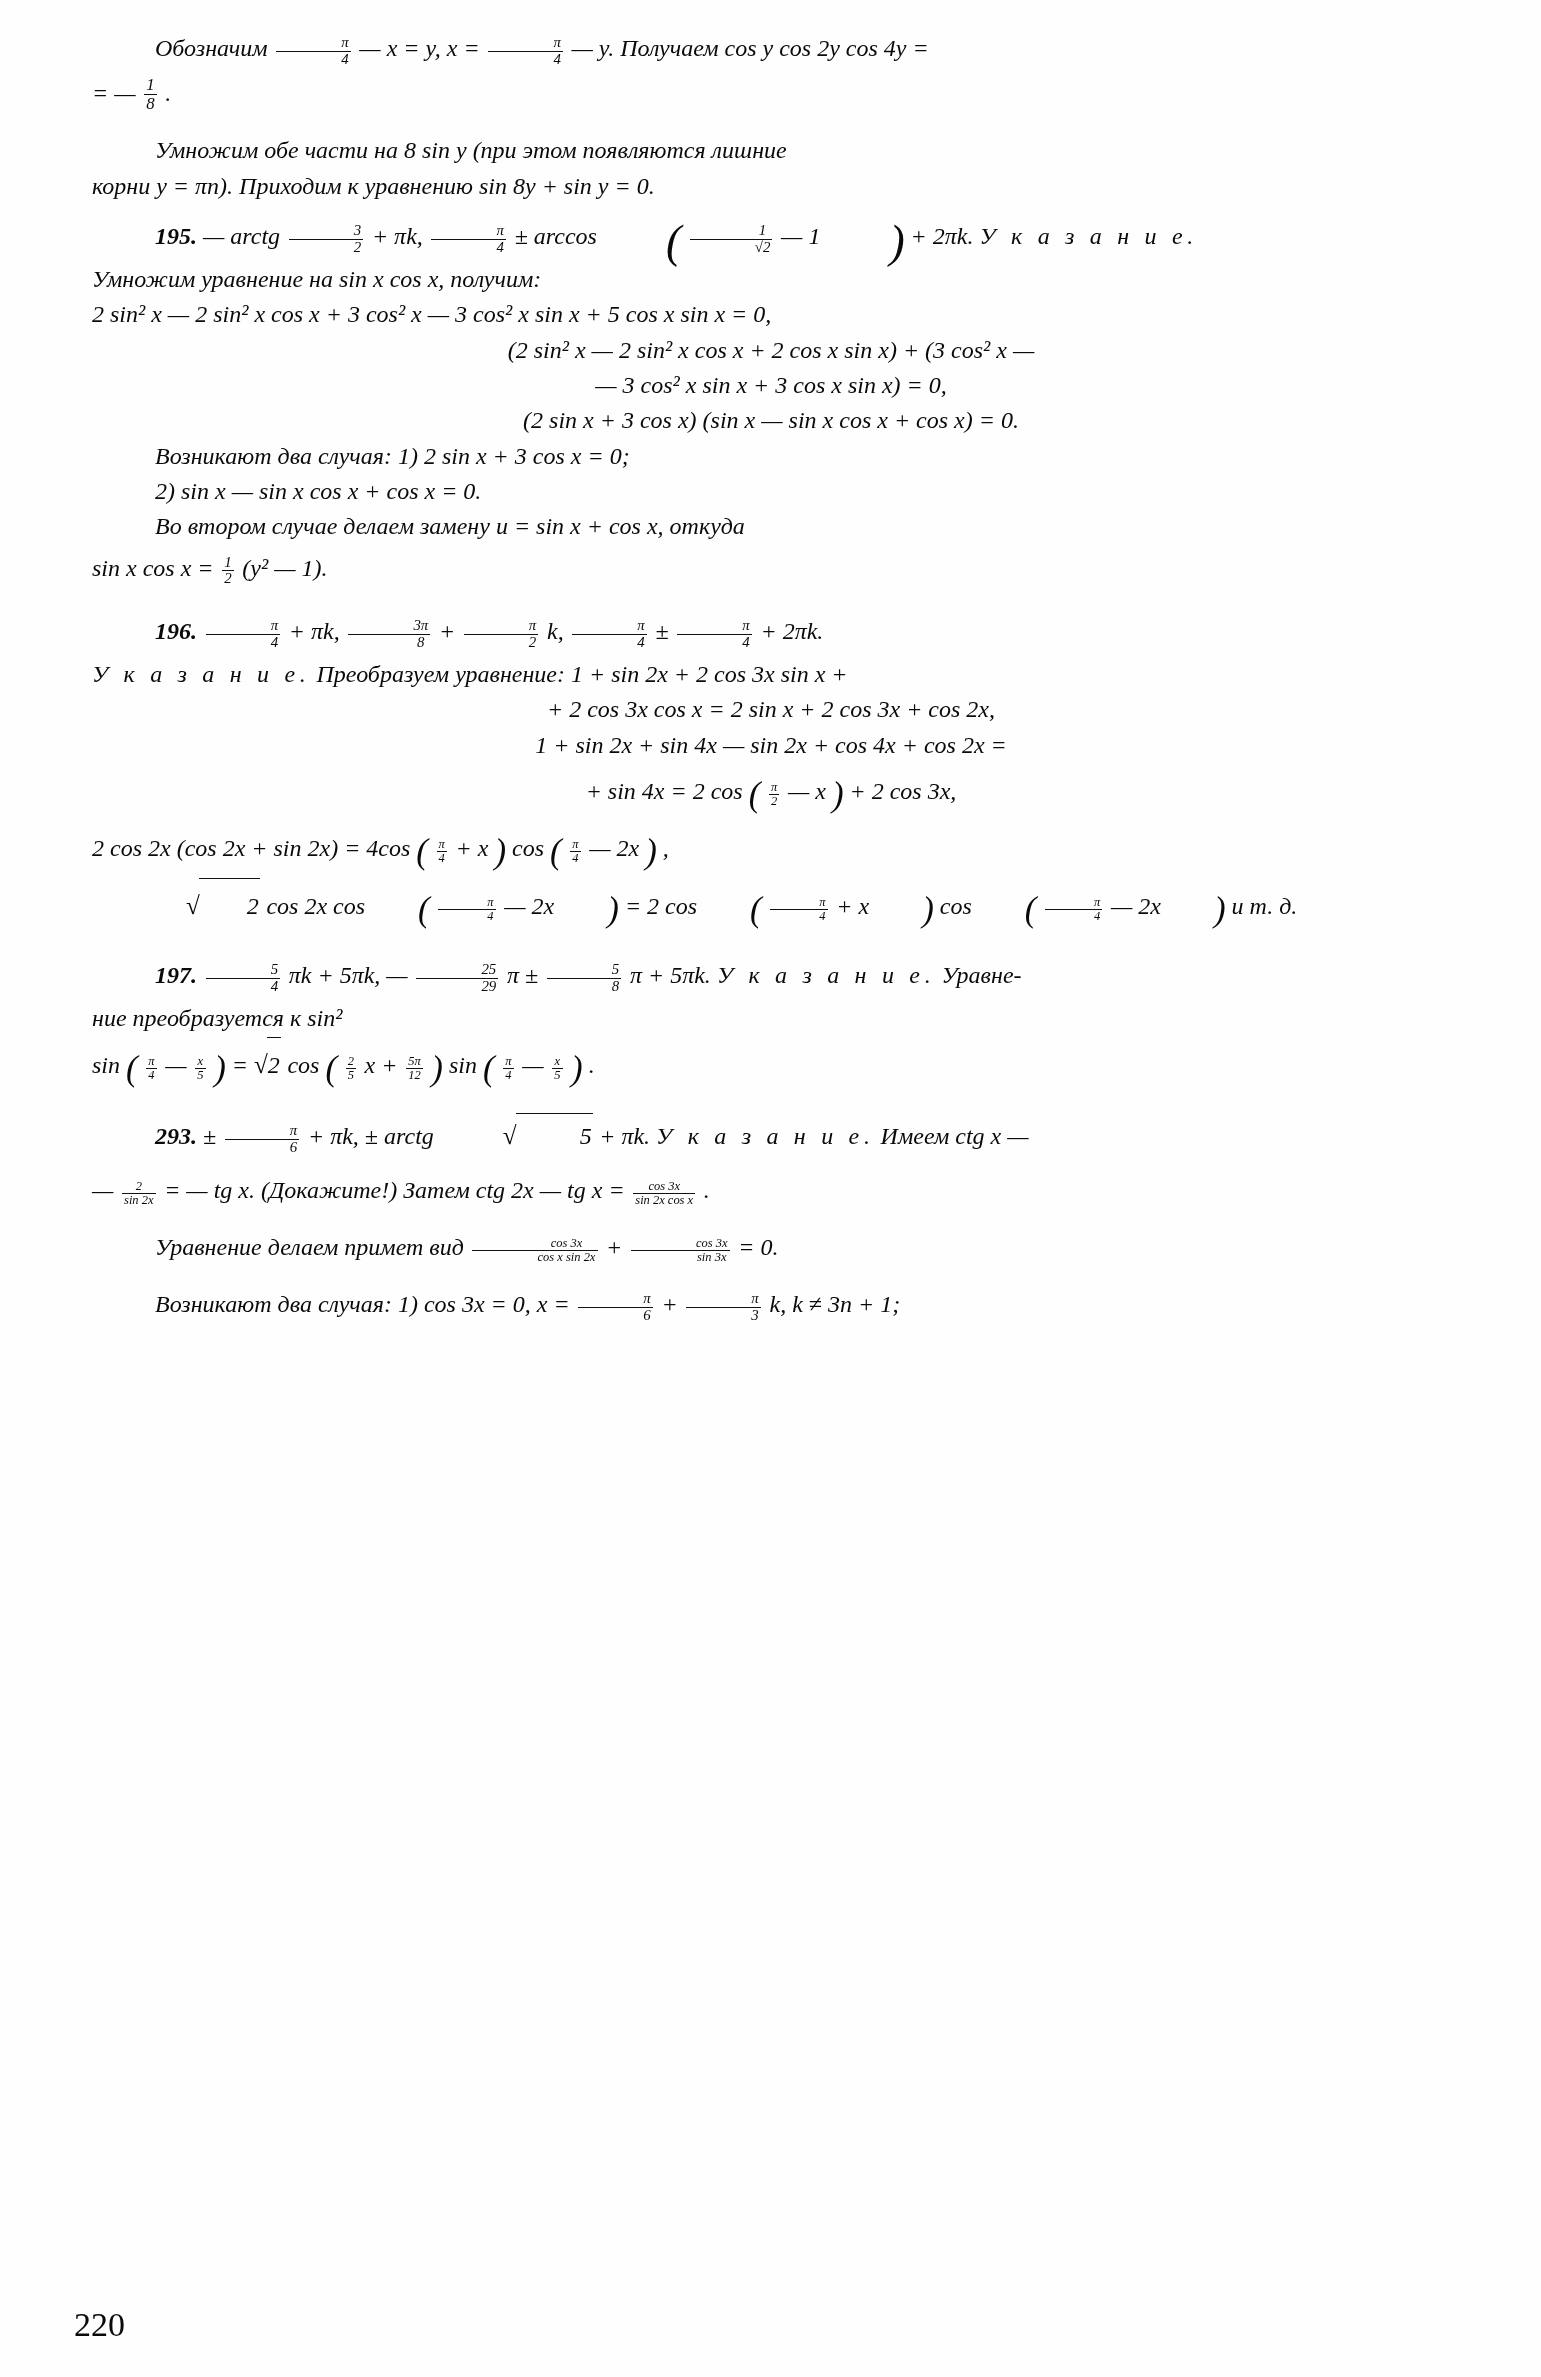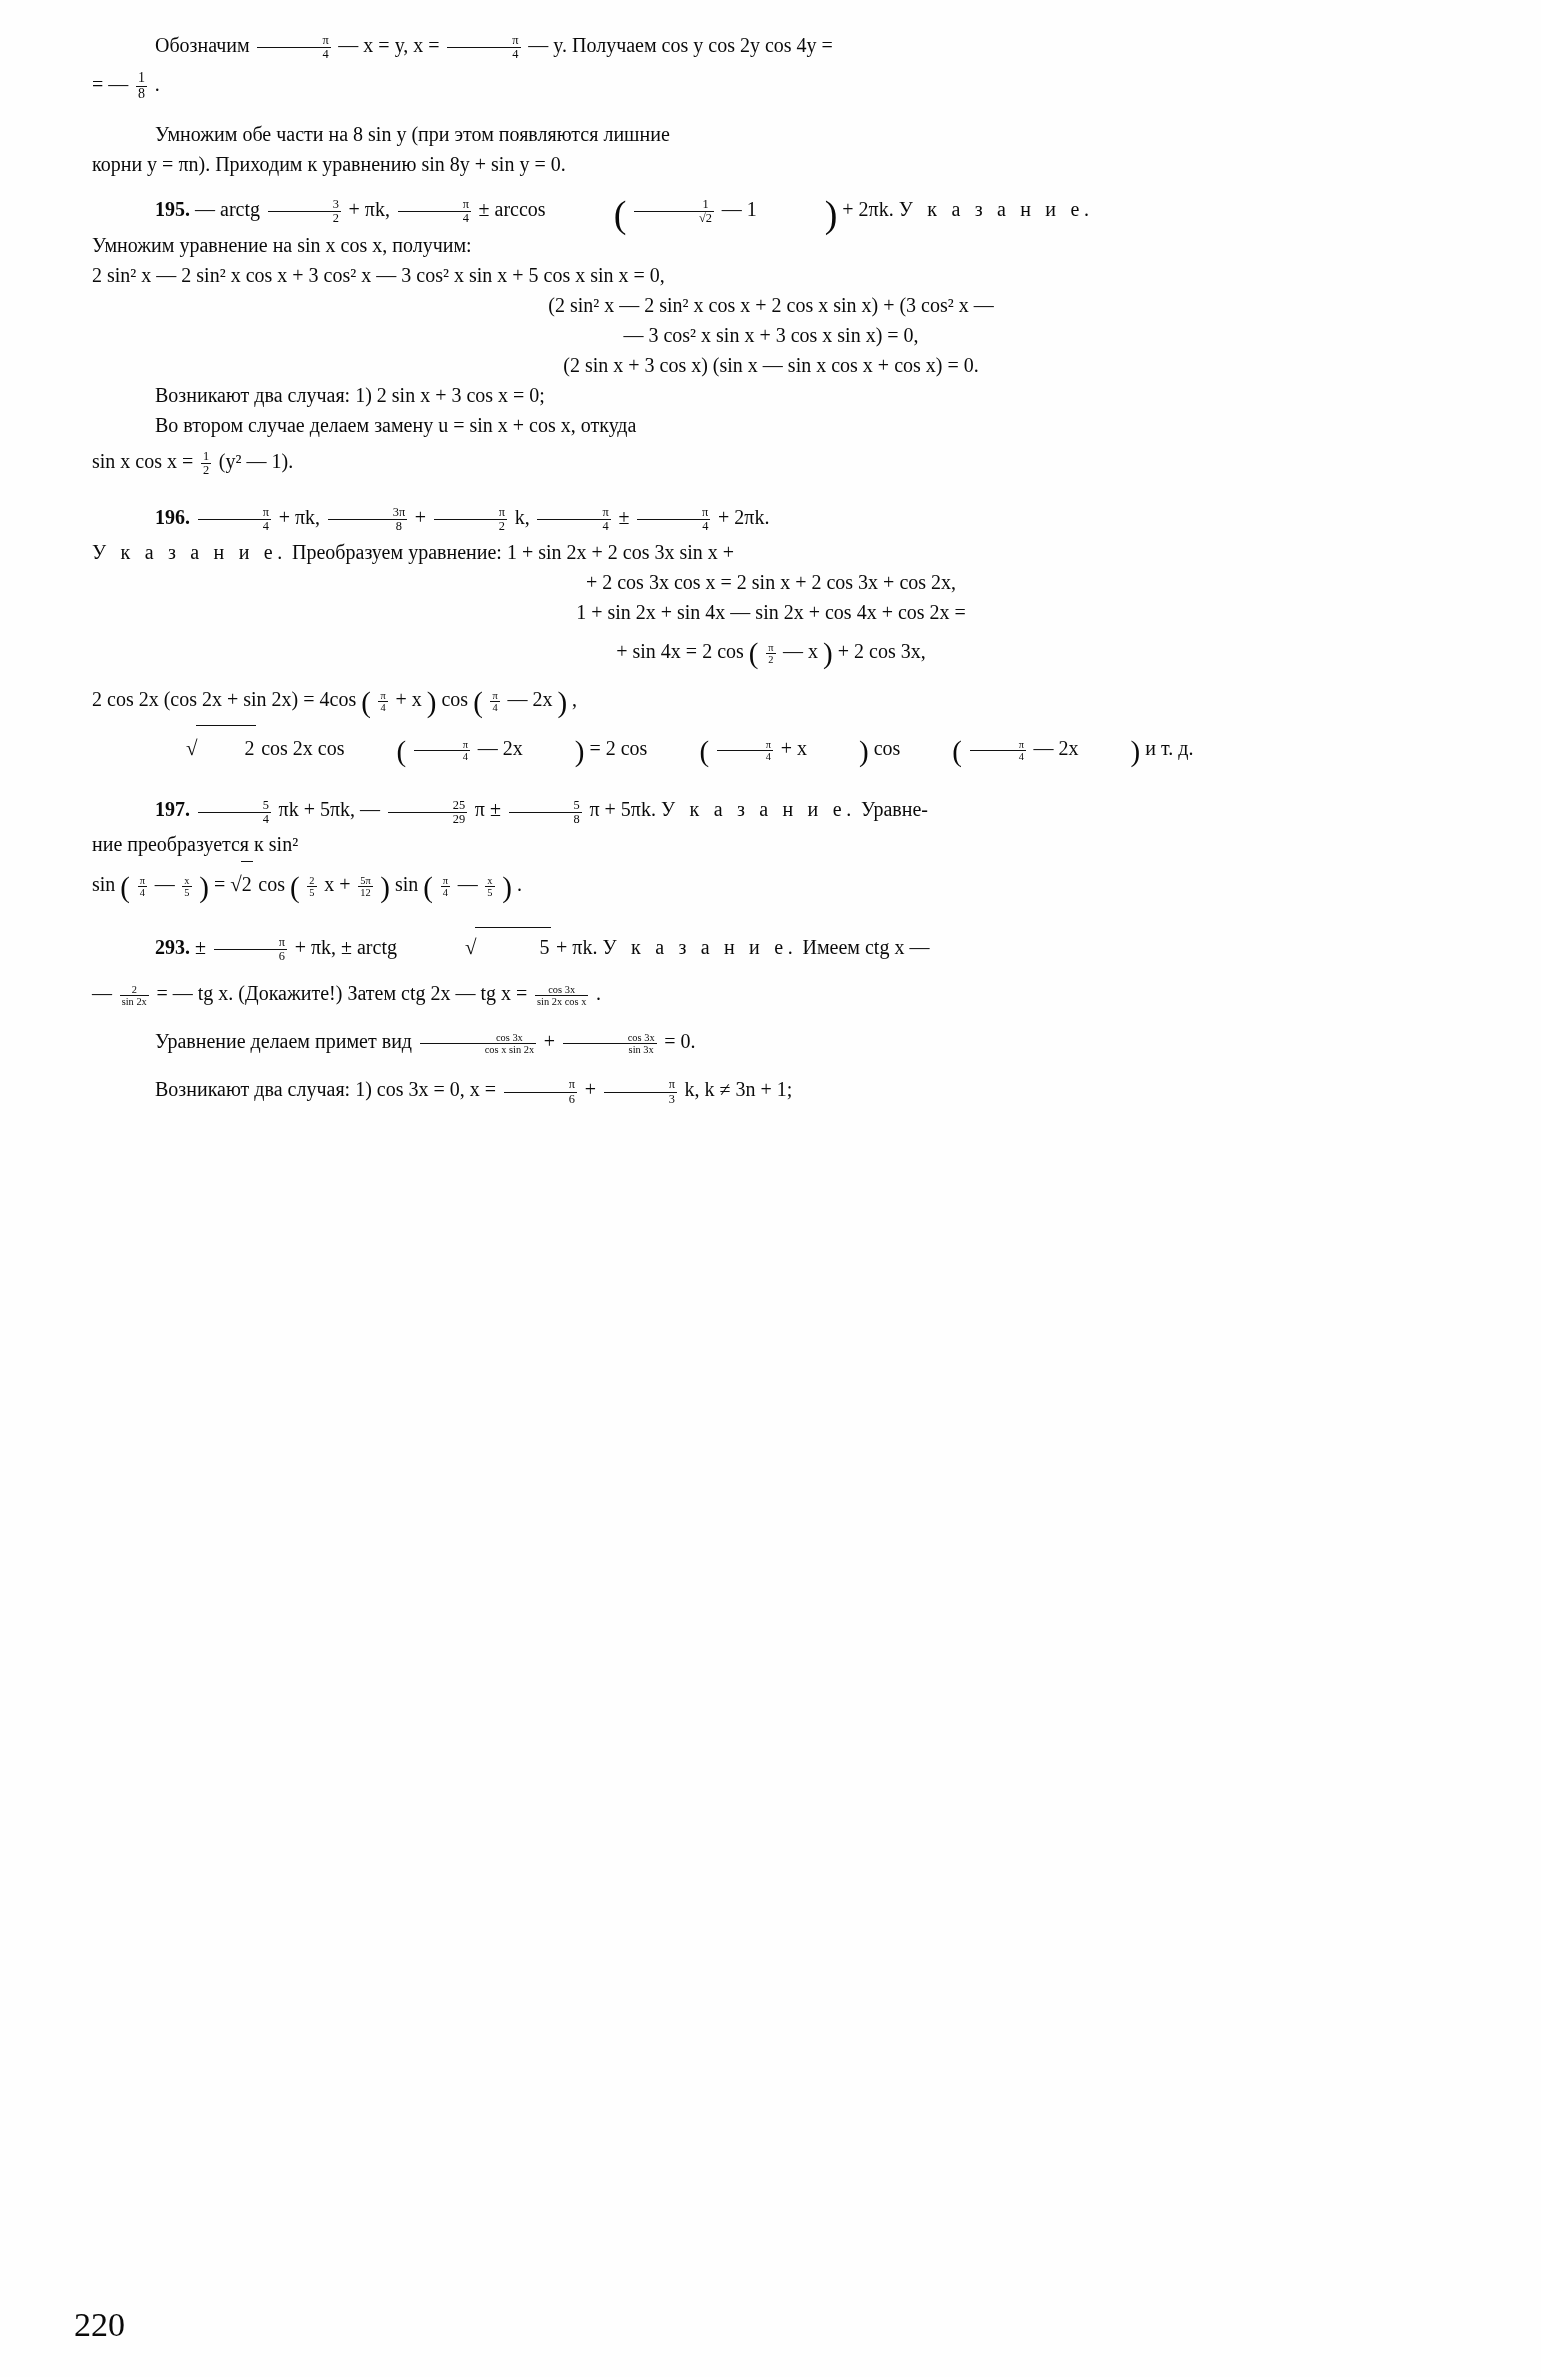--- a/index.html
+++ b/index.html
@@ -10,24 +10,25 @@
   }
   .page {
     position:relative;
     width:1542px;
     height:2377px;
     background:#fefefe;
     box-sizing:border-box;
     padding:32px 92px 0 92px;
   }
   .line {
-    font-size:20px;
+    font-size:24px;
     line-height:1.34;
     margin:0 0 3.2px 0;
     white-space:nowrap;
+    font-style:italic;
   }
   .blk { margin-top:18px; }
   .indent { text-indent:63px; }
   .center { text-align:center; }
   .spaced { letter-spacing:4.7px; }
 
   
   .frac {
     display:inline-block;
     vertical-align:-0.52em;
@@ -112,20 +113,23 @@
     <span>— 3 cos² x sin x + 3 cos x sin x) = 0,</span>
   </p>
   <p class="line center">
     <span>(2 sin x + 3 cos x) (sin x — sin x cos x + cos x) = 0.</span>
   </p>
 
   <p class="line indent">
     <span>Возникают два случая: 1)  2 sin x + 3 cos x = 0;</span>
   </p>
   <p class="line indent">
+    <span>2)  sin x — sin x cos x + cos x = 0.</span>
+  </p>
+  <p class="line indent">
     <span>Во  втором  случае  делаем  замену   u = sin x + cos x,   откуда</span>
   </p>
   <p class="line tall">
     <span>sin x cos x =</span>
     <span class="frac"><span class="num">1</span><span class="den">2</span></span>
     <span>(y² — 1).</span>
   </p>
 
   <p class="line indent blk tall">
     <span class="num-label">196.</span>

